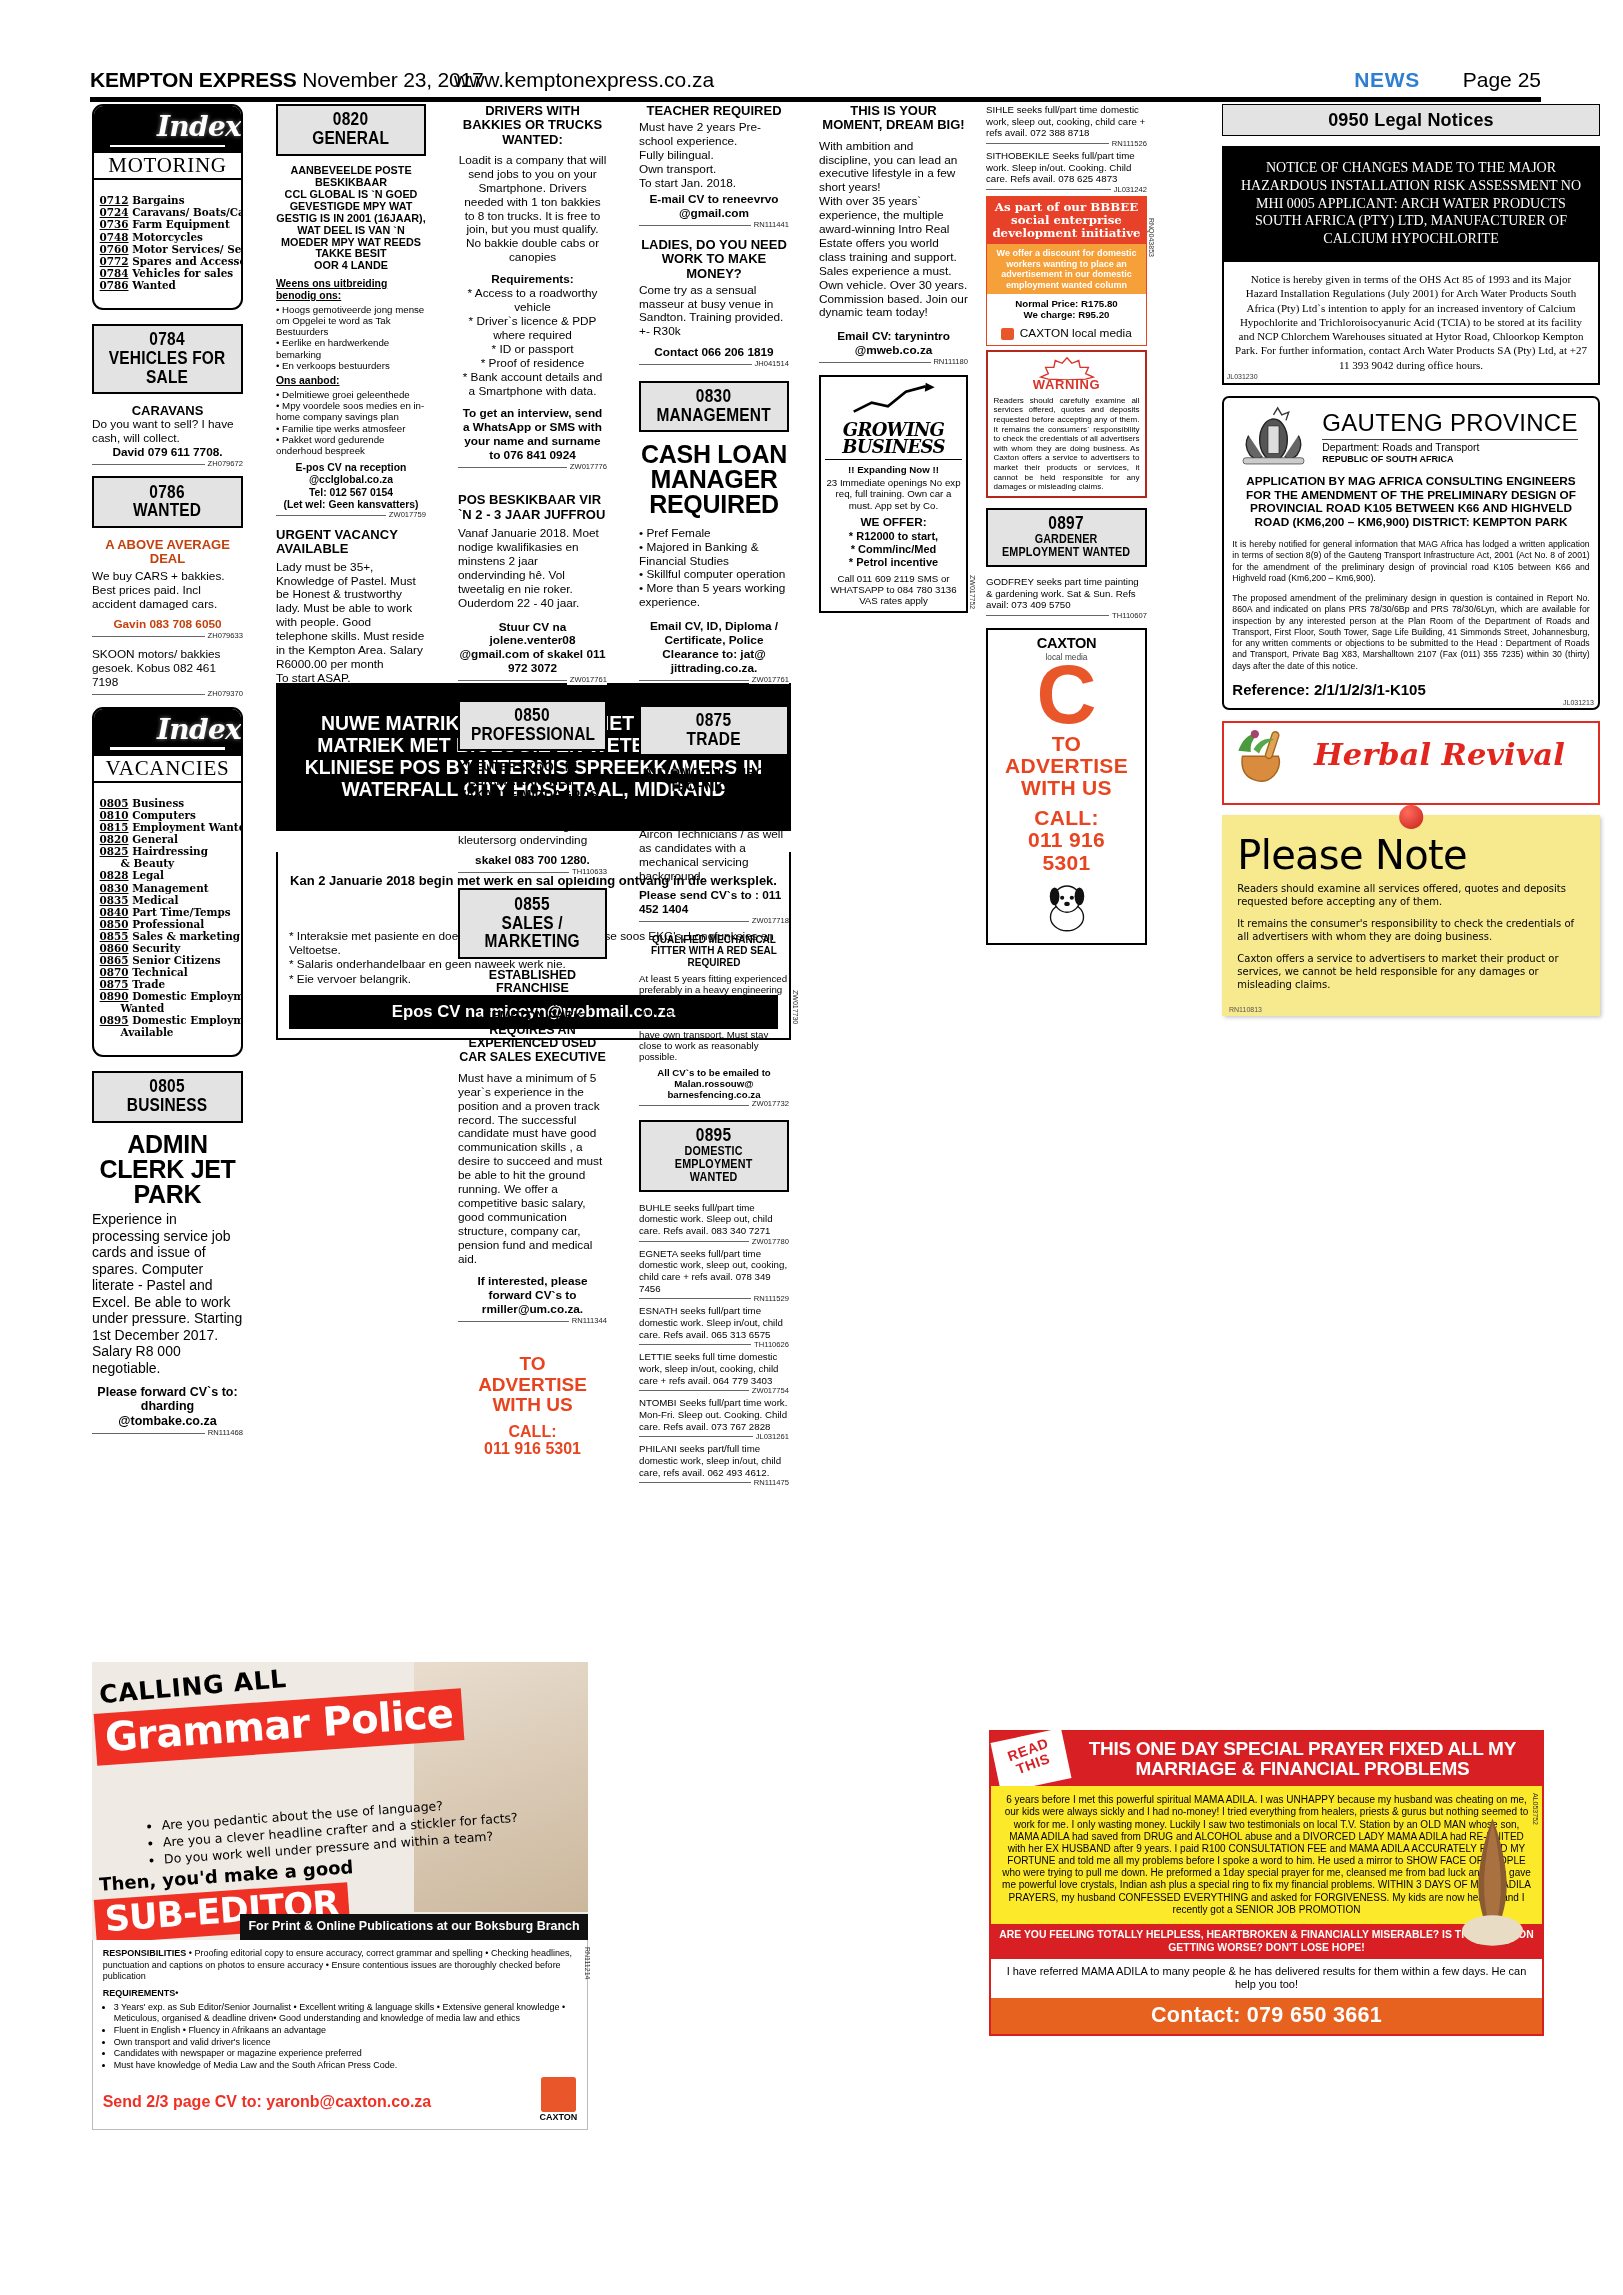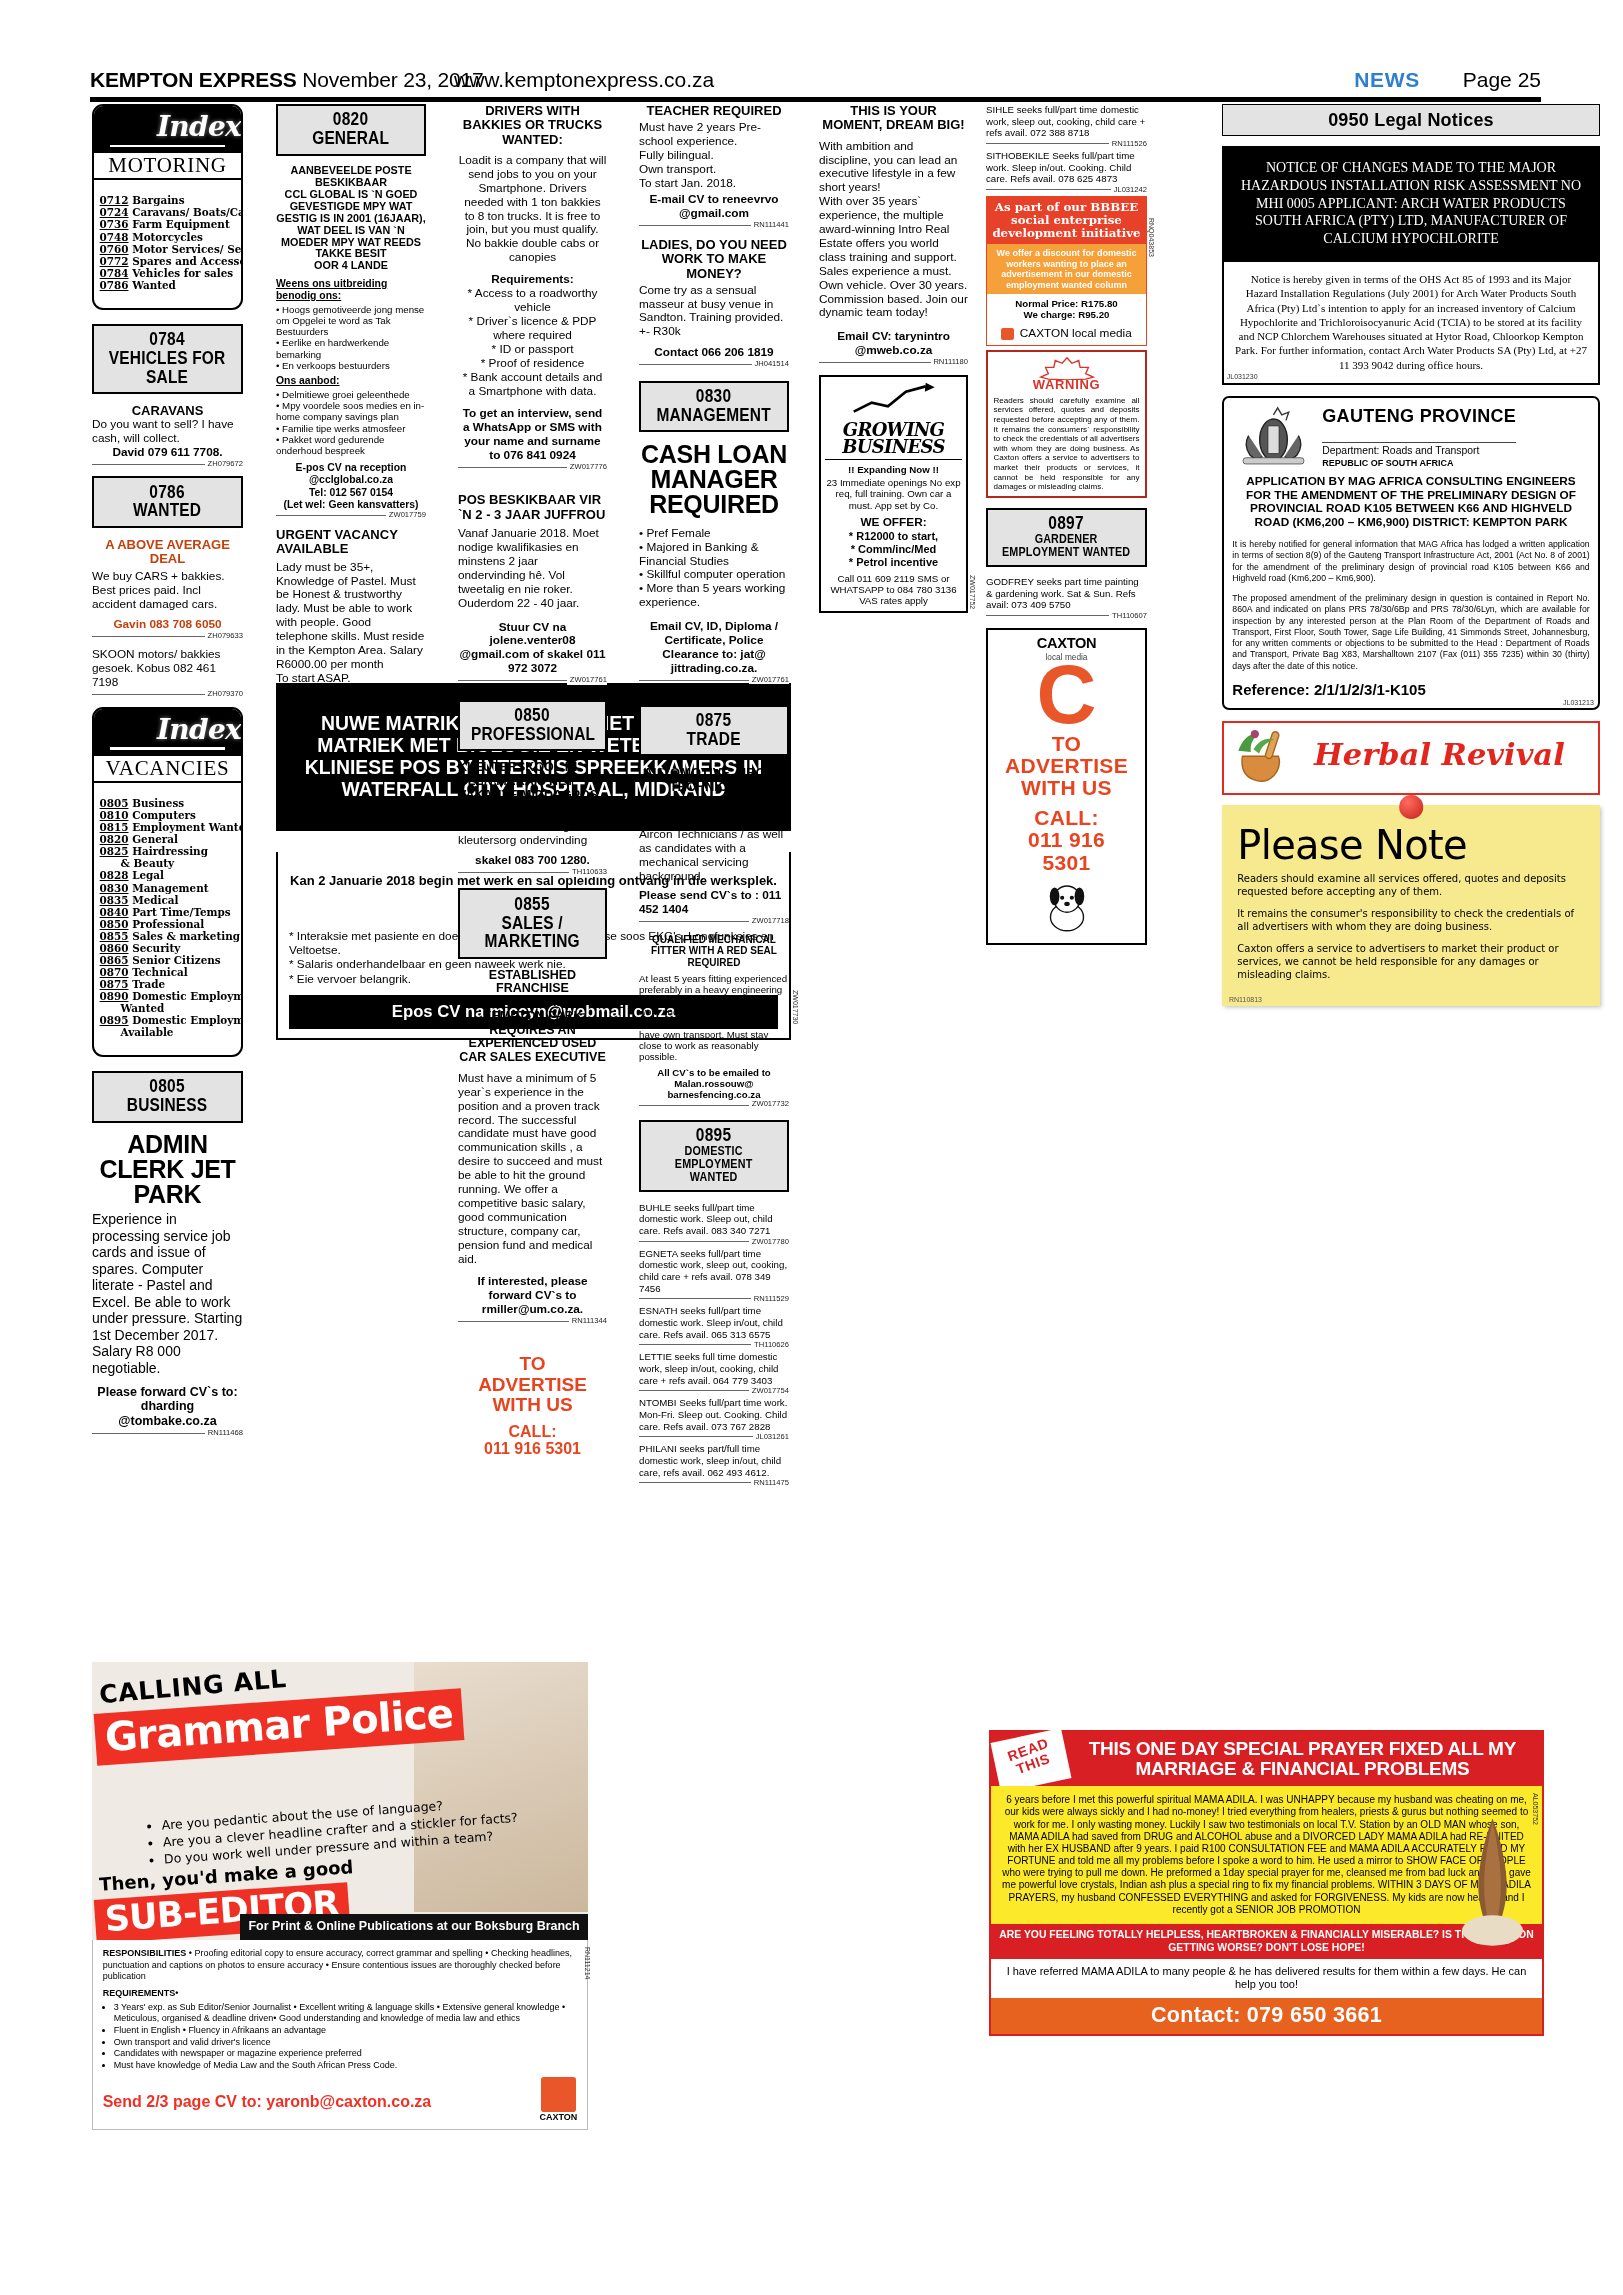--- a/index.html
+++ b/index.html
@@ -115,21 +115,21 @@
   .lb-black { background:#000; color:#fff; font-family:"Liberation Serif", serif;
               text-align:center; font-size:14px; line-height:1.28; padding:11px 9.7px 14px; }
   .lb-body { font-family:"Liberation Serif", serif; font-size:11px; line-height:1.3;
              text-align:center; padding:9.7px 11px 11px; }
   .gpbox { border:2.1px solid #000; border-radius:7px; padding:7px 8.3px 9.7px; margin-bottom:11px;}
   .gp-head { font-weight:700; text-align:center; font-size:11.8px; line-height:1.18; margin:5.6px 0 8.3px;}
   .gp-body { font-size:8.7px; line-height:1.3; text-align:justify; }
   .gp-ref { font-weight:700; font-size:15px; margin-top:7px; }
 
   
-  .herbal { border:2.8px solid #e22b20; height:74px; position:relative; margin-bottom:9.7px; }
+  .herbal { border:2.8px solid #e22b20; height:84px; position:relative; margin-bottom:9.7px; }
   .herbal .script { position:absolute; left:90px; top:12.5px; color:#e2261d;
       font-family:"DejaVu Serif", serif; font-style:italic; font-weight:700; font-size:30.5px; }
   .herbal .pot { position:absolute; left:5.6px; top:4.2px; width:76px; height:57px; }
 
   
   .note { position:relative; background:#f7e98e; padding:16.7px 15.3px 14px; margin-bottom:0;
           box-shadow:2.1px 2.1px 4.2px rgba(0,0,0,.25); }
   .note h2 { margin:0 0 4.2px; font-size:40px; font-weight:400; letter-spacing:-0.7px;
              font-family:"DejaVu Sans", sans-serif; }
   .note p { margin:0 0 9.7px; font-size:10px; line-height:1.28; font-family:"DejaVu Sans", sans-serif;}
@@ -659,21 +659,21 @@
       <div style="display:flex;align-items:center;gap:7px">
         <svg width="83" height="64" viewBox="0 0 120 92">
           <path d="M60 14 L66 4 L72 14 L82 10 L78 22" fill="none" stroke="#333" stroke-width="2"></path>
           <ellipse cx="60" cy="50" rx="20" ry="30" fill="#555" stroke="#222" stroke-width="2"></ellipse>
           <rect x="52" y="30" width="16" height="40" fill="#ddd" stroke="#222"></rect>
           <path d="M24 44 q-8 14 2 28 q10 10 18 2" fill="#666" stroke="#222" stroke-width="2"></path>
           <path d="M96 44 q8 14 -2 28 q-10 10 -18 2" fill="#666" stroke="#222" stroke-width="2"></path>
           <rect x="16" y="76" width="88" height="9" rx="4" fill="#ccc" stroke="#333"></rect>
         </svg>
         <div>
-          <div style="font-weight:700;font-size:18px;letter-spacing:0.3px;border-bottom:1.4px solid #444;padding-bottom:15px">GAUTENG PROVINCE</div>
+          <div style="font-weight:400;font-size:24px;letter-spacing:0.3px;border-bottom:1.4px solid #444;padding-bottom:1px">GAUTENG PROVINCE</div>
           <div style="font-size:10.4px;margin-top:2.1px">Department: Roads and Transport</div>
           <div style="font-size:9px;font-weight:700">REPUBLIC OF SOUTH AFRICA</div>
         </div>
       </div>
       <div class="gp-head">APPLICATION BY MAG AFRICA CONSULTING  ENGINEERS FOR THE AMENDMENT OF THE  PRELIMINARY DESIGN OF PROVINCIAL ROAD K105 BETWEEN K66 AND HIGHVELD ROAD (KM6,200 – KM6,900) DISTRICT: KEMPTON PARK</div>
       <p class="gp-body">It is hereby notified for general information that MAG Africa has lodged a written application in terms of section 8(9) of the Gauteng Transport Infrastructure Act, 2001 (Act No. 8 of 2001) for the amendment of the preliminary design of  provincial road K105 between K66 and Highveld road (Km6,200 – Km6,900).</p>
       <p class="gp-body" style="margin-top:7px">The proposed amendment of the preliminary design in question is contained in Report No. 860A and indicated on plans PRS 78/30/6Bp and PRS 78/30/6Lyn, which are available for inspection by any interested person at the Plan Room of the Department of Roads and Transport, First Floor, South Tower, Sage Life Building, 41 Simmonds Street, Johannesburg, for any written comments or objections to be submitted to the Head : Department of Roads and Transport, Private Bag X83, Marshalltown 2107 (Fax (011) 355 7235) within 30 (thirty) days after the date of this notice.</p>
       <div class="gp-ref">Reference: 2/1/1/2/3/1-K105</div>
       <div style="position:absolute;right:4.2px;bottom:1.4px;font-size:7px;color:#333">JL031213</div>
     </div>

